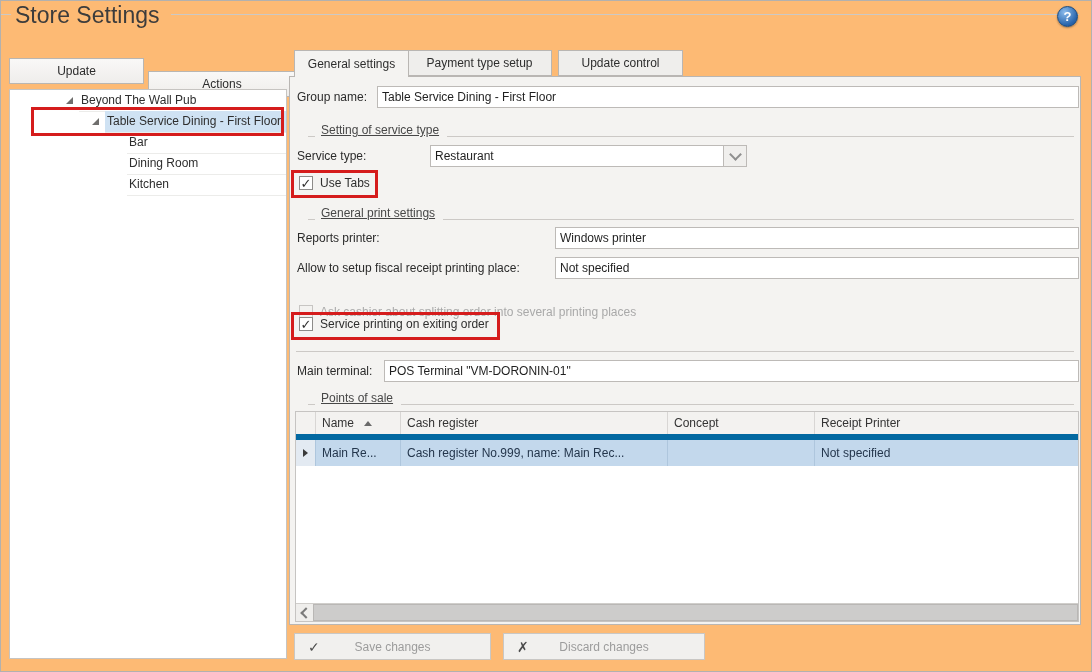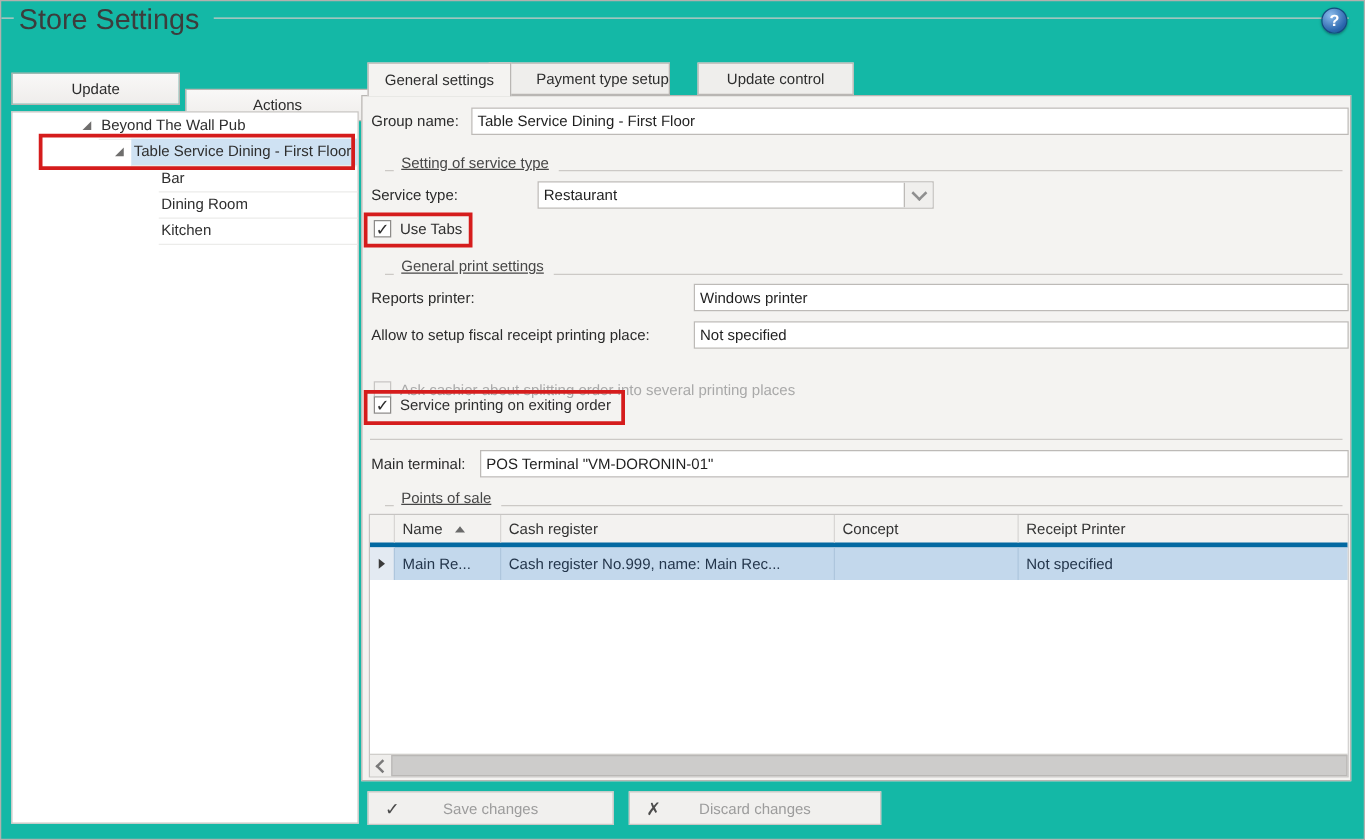--- a/index.html
+++ b/index.html
@@ -1,17 +1,17 @@
 <!DOCTYPE html>
 <html><head>
 <meta charset="utf-8">
 <style>
   html,body{margin:0;padding:0;background:#d8d6d3;}
   .window{
-    position:relative;width:1092px;height:672px;background:#14b8a6;
+    position:relative;width:1092px;height:672px;background:#fdba74;
     border:1px solid #b3b1ae;box-sizing:border-box;overflow:hidden;
     font-family:"Liberation Sans",sans-serif;font-size:12px;color:#2e2e2e;
   }
   
   .page-title{position:absolute;left:14px;top:1px;font-size:23px;color:#3c3c3c;letter-spacing:0;}
   .title-stub{position:absolute;left:0;top:13px;width:10px;border-top:1px solid #cbc9c6;}
   .title-line{position:absolute;left:170px;right:12px;top:13px;border-top:1px solid #cbc9c6;}
   .help{
     position:absolute;right:13px;top:5px;width:19px;height:19px;border-radius:50%;
     background:radial-gradient(circle at 35% 28%, #8cbcec, #2a66ad 68%, #1c4f8e);
@@ -58,21 +58,21 @@
   .group-title{position:absolute;left:18px;right:6px;height:14px;display:flex;align-items:flex-end;color:#474747;text-decoration:underline;}
   .group-title::before{content:'';width:7px;border-top:1px solid #ccc9c6;margin-right:6px;}
   .group-title::after{content:'';flex:1;border-top:1px solid #ccc9c6;margin-left:8px;}
   .hsep{position:absolute;left:6px;right:6px;border-top:1px solid #ccc9c6;}
   .cbrow{position:absolute;display:flex;align-items:center;gap:7px;cursor:pointer;}
   .cb{width:14px;height:14px;background:#fff;border:1px solid #8d8b89;box-sizing:border-box;display:flex;align-items:center;justify-content:center;font-size:13px;color:#2f2f2f;line-height:1;flex:none;}
   .cb.disabled{border-color:#c7c5c3;background:#f3f2f0;color:transparent;}
   .cbrow .dis-label{color:#a9a9a9;}
   
   .grid{position:absolute;left:5px;top:334px;width:784px;height:211px;background:#fff;border:1px solid #c6c4c2;box-sizing:border-box;display:flex;flex-direction:column;}
-  .grid-header{display:flex;height:22px;background:#f3f2f0;border-bottom:4px solid #0369a1;flex:none;}
+  .grid-header{display:flex;height:22px;background:#f3f2f0;border-bottom:6px solid #0369a1;flex:none;}
   .gh-cell{border-right:1px solid #d8d6d4;display:flex;align-items:center;padding:0 6px;box-sizing:border-box;color:#333;cursor:pointer;white-space:nowrap;overflow:hidden;}
   .sort-up{width:0;height:0;border-left:4px solid transparent;border-right:4px solid transparent;border-bottom:5px solid #6a6a6a;margin-left:10px;}
   .grid-row{display:flex;height:26px;background:#c3d8ec;flex:none;color:#24364c;cursor:pointer;}
   .gr-cell{border-right:1px solid #aec6dd;display:flex;align-items:center;padding:0 6px;box-sizing:border-box;white-space:nowrap;overflow:hidden;}
   .gr-ind{background:#e3eaf2;justify-content:center;padding:0;}
   .row-arrow{width:0;height:0;border-top:4px solid transparent;border-bottom:4px solid transparent;border-left:5px solid #3a3a3a;}
   .c-ind{width:20px;flex:none;}
   .c-name{width:85px;flex:none;}
   .c-cash{width:267px;flex:none;}
   .c-concept{width:147px;flex:none;}
@@ -125,21 +125,21 @@
       <span class="tlabel">Dining Room</span>
     </div>
     <div class="tnode" style="padding-left:69px;">
       <span class="tlabel">Kitchen</span>
     </div>
   </div>
 
   <div class="tab active" style="left:293px;width:115px;">
     <span>General settings</span>
   </div>
-  <div class="tab" style="left:390px;width:145px;justify-content:flex-end;">
+  <div class="tab" style="left:406px;width:145px;">
     <span>Payment type setup</span>
   </div>
   <div class="tab" style="left:557px;width:125px;">
     <span>Update control</span>
   </div>
 
   <div class="panel">
 
     <div class="flabel" style="top:9px;">Group name:</div>
     <div class="field" style="left:87px;top:9px;width:702px;">

